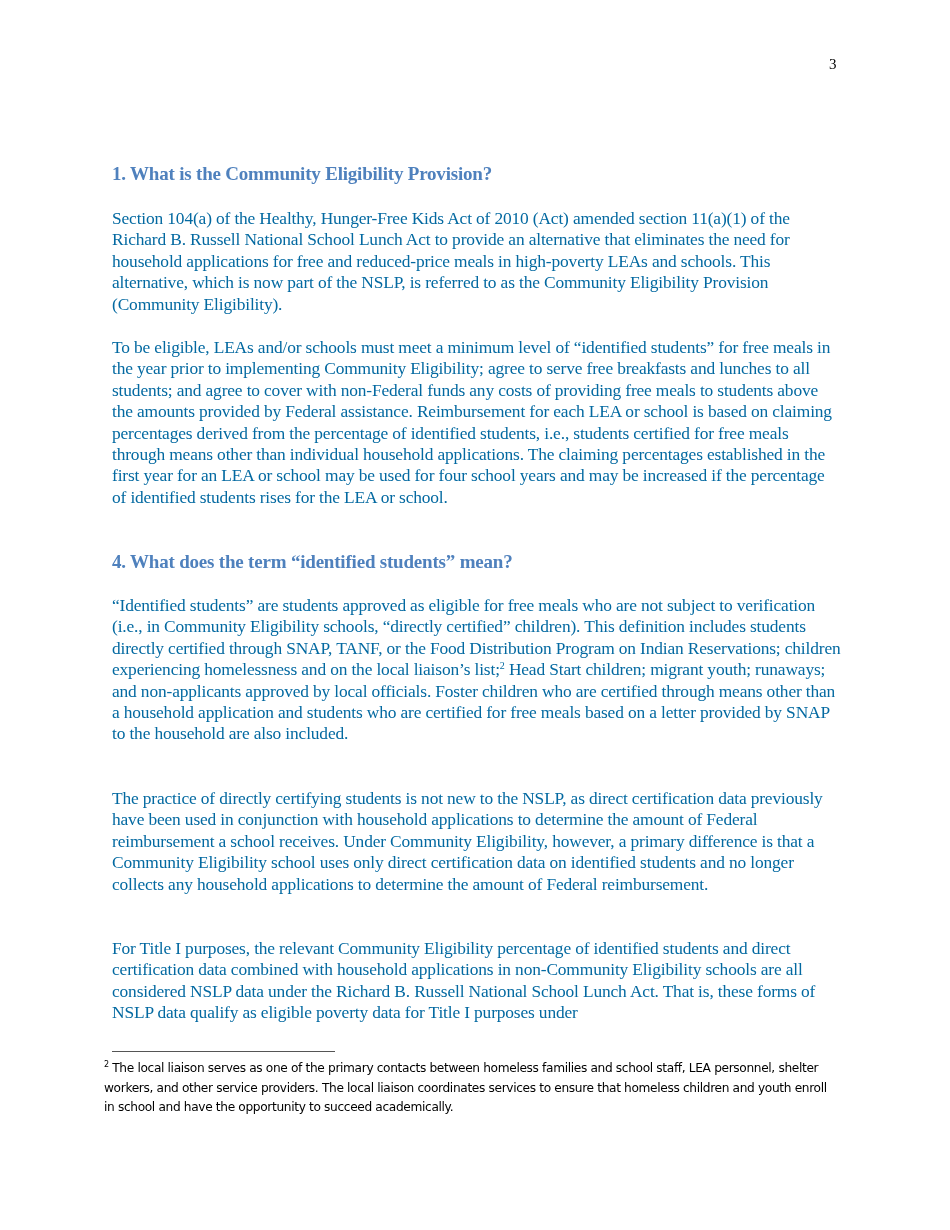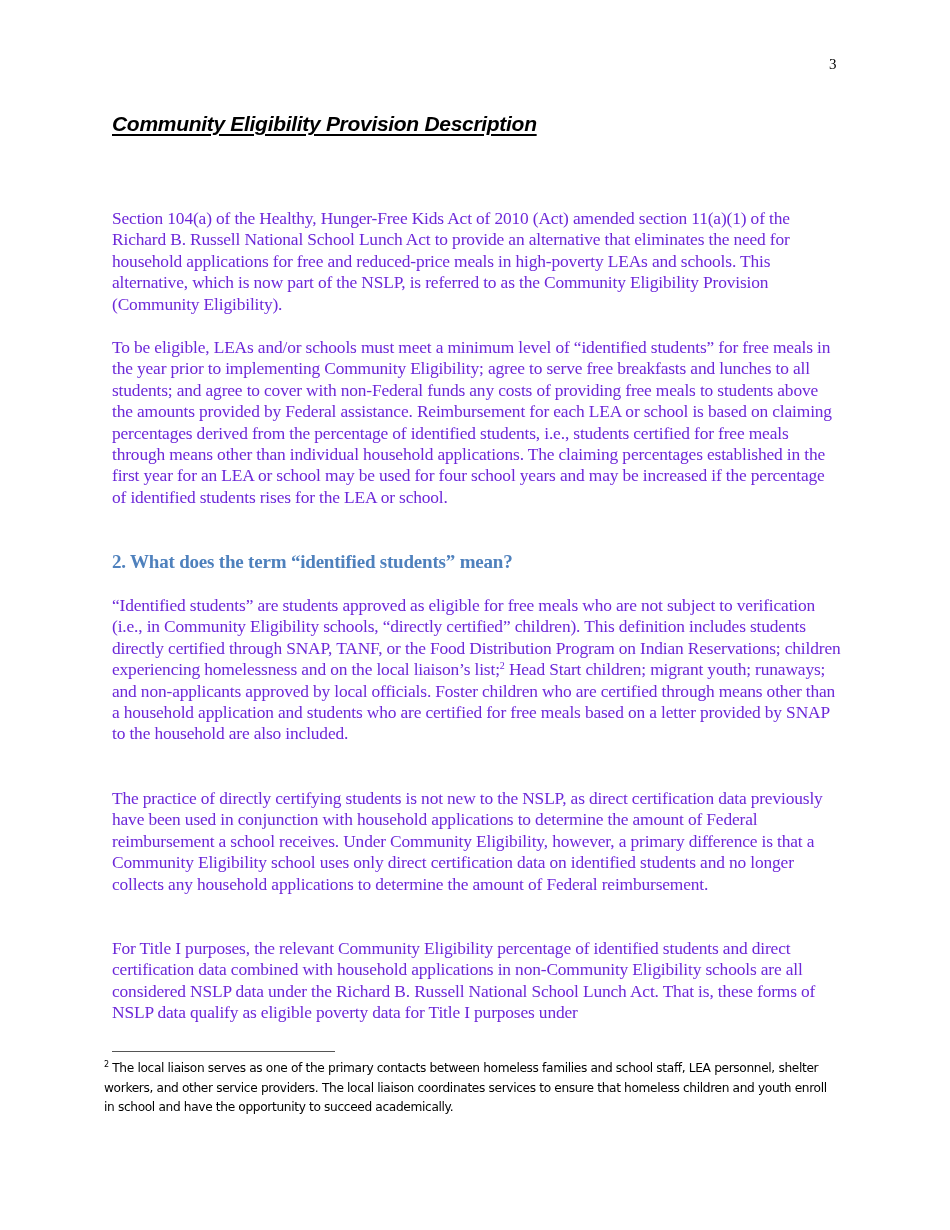--- a/index.html
+++ b/index.html
@@ -18,48 +18,48 @@
       text-underline-offset: 3px; color: #000; letter-spacing: -0.3px;
     }
     .section-heading {
       position: absolute; left: 112px; margin: 0;
       font-family: "Liberation Serif", serif; font-weight: bold;
       font-size: 19px; color: #4f81bd; letter-spacing: -0.2px;
     }
     .para {
       position: absolute; left: 112px; width: 730px; margin: 0;
       font-family: "Liberation Serif", serif; font-size: 17.4px; line-height: 21.4px;
-      color: #6d28d9; letter-spacing: -0.15px;
+      color: #0369a1; letter-spacing: -0.15px;
     }
     .para sup { font-size: 10px; line-height: 0; vertical-align: 6px; }
     .fn-rule {
       position: absolute; left: 112px; top: 1051px; width: 223px; height: 1px; background: #555;
     }
     .footnote {
       position: absolute; left: 104px; top: 1059px; width: 730px; margin: 0;
       font-family: "DejaVu Sans", sans-serif; font-size: 12.2px; line-height: 19.5px;
       color: #000; letter-spacing: -0.35px;
     }
     .footnote sup { font-size: 8px; line-height: 0; vertical-align: 5px; }
   </style>
 </head>
 <body>
 
 <div class="page">
 
   <div class="page-number">3</div>
 
-  <h1 class="doc-title">Community Eligibility Provision Description</h1>
 
+  <h2 class="section-heading" style="top:163px;">1.  What is the Community Eligibility Provision?</h2>
 
   <p class="para" style="top:208px;">Section 104(a) of the Healthy, Hunger-Free Kids Act of 2010 (Act) amended section 11(a)(1) of the Richard B. Russell National School Lunch Act to provide an alternative that eliminates the need for household applications for free and reduced-price meals in high-poverty LEAs and schools.  This alternative, which is now part of the NSLP, is referred to as the Community Eligibility Provision (Community Eligibility).</p>
 
   <p class="para" style="top:337px;">To be eligible, LEAs and/or schools must meet a minimum level of “identified students” for free meals in the year prior to implementing Community Eligibility; agree to serve free breakfasts and lunches to all students; and agree to cover with non-Federal funds any costs of providing free meals to students above the amounts provided by Federal assistance.  Reimbursement for each LEA or school is based on claiming percentages derived from the percentage of identified students, i.e., students certified for free meals through means other than individual household applications.  The claiming percentages established in the first year for an LEA or school may be used for four school years and may be increased if the percentage of identified students rises for the LEA or school.</p>
 
-  <h2 class="section-heading" style="top:551px;">2.  What does the term “identified students” mean?</h2>
+  <h2 class="section-heading" style="top:551px;">4.  What does the term “identified students” mean?</h2>
 
   <p class="para" style="top:595px;"><span>“Identified students” are students approved as eligible for free meals who are not subject to verification (i.e., in Community Eligibility schools, “directly certified” children).  This definition includes students directly certified through SNAP, TANF, or the Food Distribution Program on Indian Reservations; children experiencing homelessness and on the local liaison’s list;</span><sup>2</sup><span> Head Start children; migrant youth; runaways; and non-applicants approved by local officials.  Foster children who are certified through means other than a household application and students who are certified for free meals based on a letter provided by SNAP to the household are also included.</span></p>
 
   <p class="para" style="top:788px;">The practice of directly certifying students is not new to the NSLP, as direct certification data previously have been used in conjunction with household applications to determine the amount of Federal reimbursement a school receives.  Under Community Eligibility, however, a primary difference is that a Community Eligibility school uses only direct certification data on identified students and no longer collects any household applications to determine the amount of Federal reimbursement.</p>
 
   <p class="para" style="top:938px;">For Title I purposes, the relevant Community Eligibility percentage of identified students and direct certification data combined with household applications in non-Community Eligibility schools are all considered NSLP data under the Richard B. Russell National School Lunch Act.  That is, these forms of NSLP data qualify as eligible poverty data for Title I purposes under</p>
 
   <div class="fn-rule"></div>
 
   <p class="footnote"><sup>2</sup><span> The local liaison serves as one of the primary contacts between homeless families and school staff, LEA personnel, shelter workers, and other service providers.  The local liaison coordinates services to ensure that homeless children and youth enroll in school and have the opportunity to succeed academically.</span></p>

